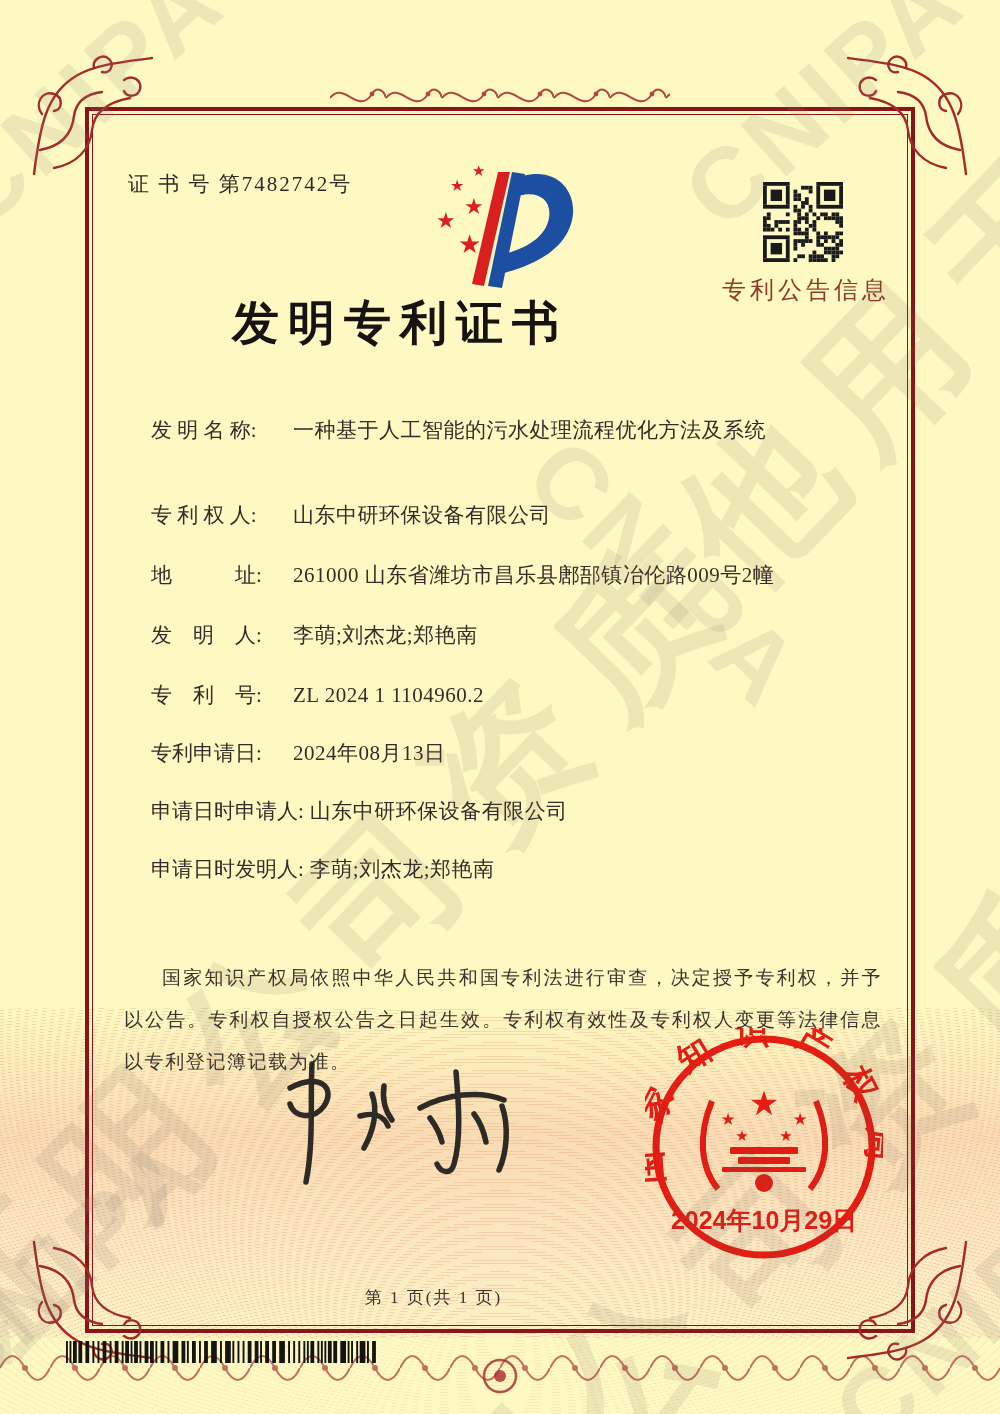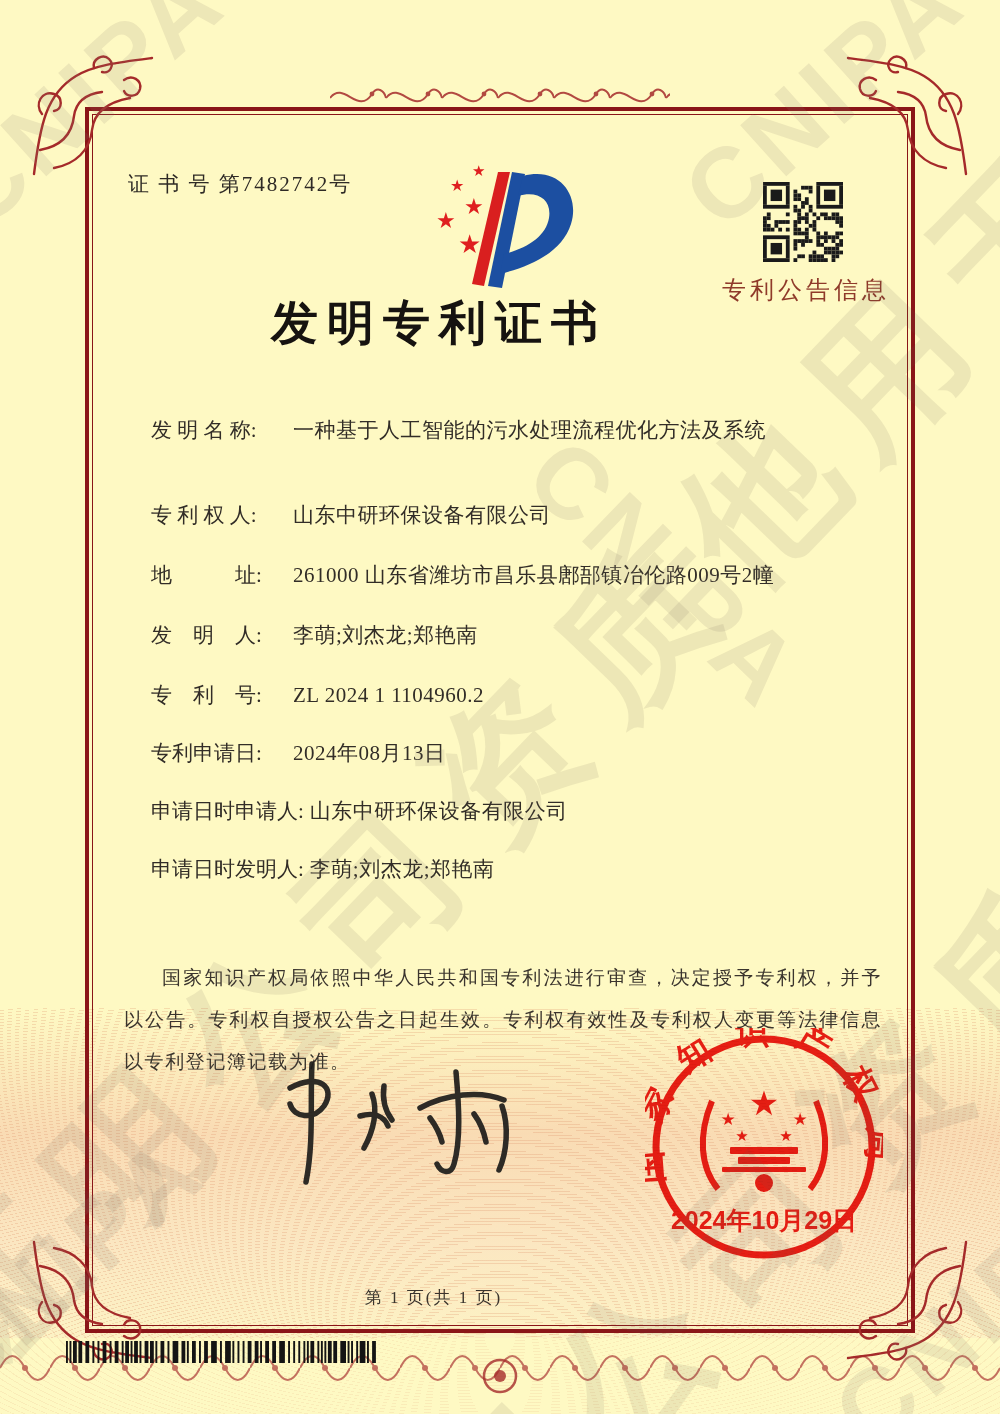--- a/index.html
+++ b/index.html
@@ -37,21 +37,21 @@
   .c-bl{left:28px;top:1236px;transform:scaleY(-1);}
   .c-br{left:842px;top:1236px;transform:scale(-1,-1);}
   
   .content{position:absolute;inset:0;z-index:3;}
   .cert-no{position:absolute;left:128px;top:170px;font-size:21px;letter-spacing:2px;color:#2e2a25;}
   .logo{position:absolute;left:428px;top:162px;width:150px;height:132px;}
   .logo .star{position:absolute;color:#df1f1f;line-height:1;}
   .qr-caption{position:absolute;left:722px;top:274px;width:170px;text-align:left;
     font-size:24px;letter-spacing:4px;color:#8f3a2a;font-family:Liberation Mono, monospace;}
   .title{position:absolute;left:0;top:292px;width:800px;text-align:center;
-    font-size:47px;font-weight:700;letter-spacing:9px;color:#161310;margin-left:39px;}
+    font-size:47px;font-weight:700;letter-spacing:9px;color:#161310;}
   .rows{position:absolute;left:143px;top:0;width:760px;font-size:21px;color:#322d27;}
   .row{position:absolute;left:8px;white-space:nowrap;}
   .lbl{display:inline-block;min-width:136px;white-space:pre;}
   .val{margin-left:6px;letter-spacing:.5px;}
   .pair2{position:absolute;left:422px;top:0;white-space:nowrap;}
   .pair2 .lbl{min-width:118px;}
   .statement{
     position:absolute;left:124px;top:938px;width:758px;z-index:3;
     font-size:19px;line-height:42px;letter-spacing:1.6px;text-align:justify;
     text-indent:2em;color:#3a342d;

